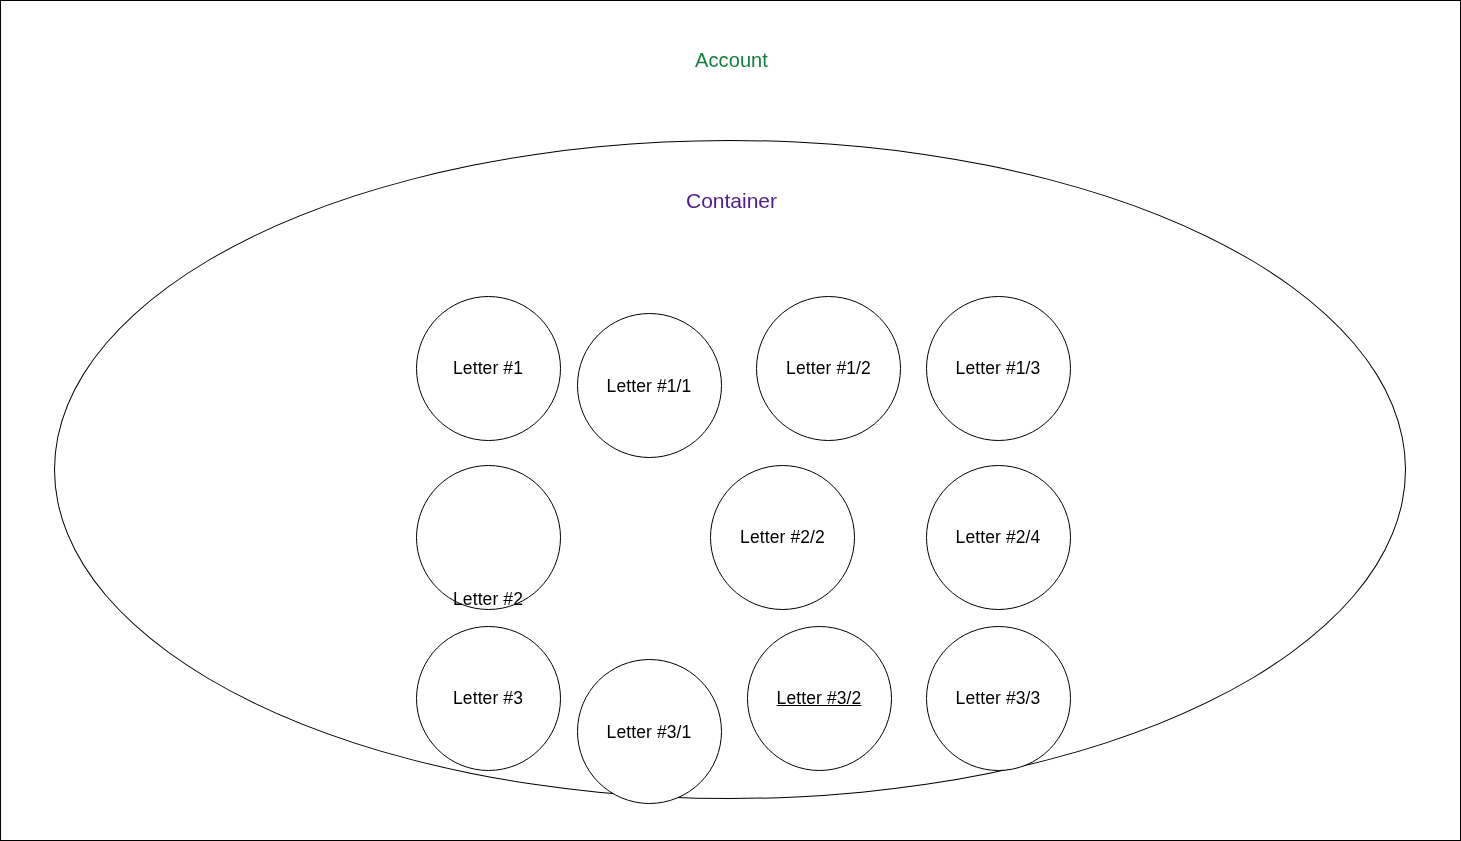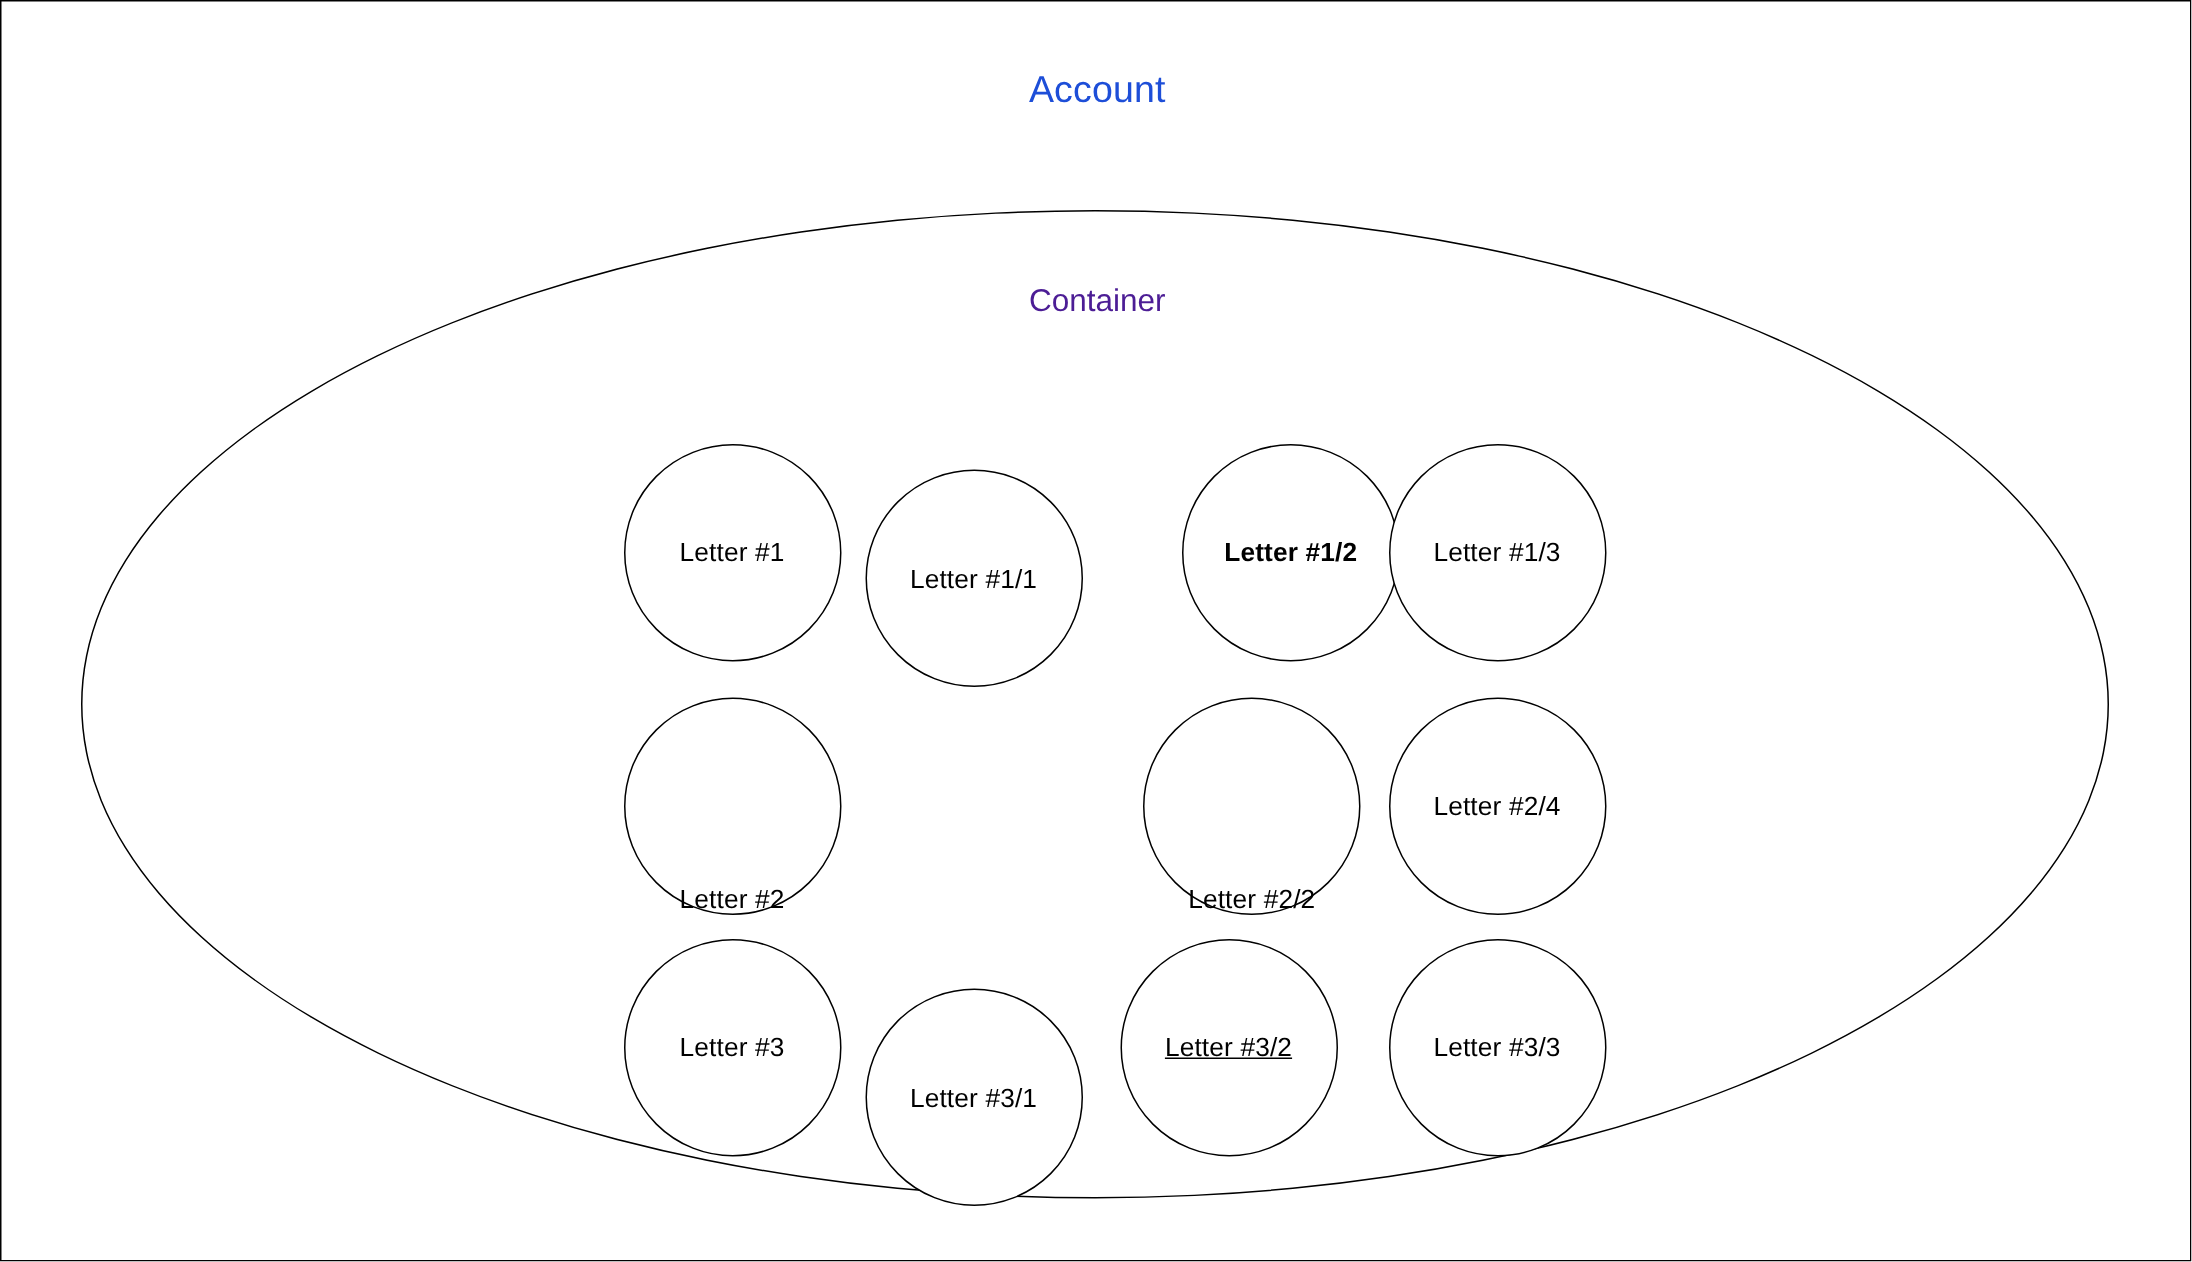--- a/index.html
+++ b/index.html
@@ -21,24 +21,24 @@
     border: 1px solid #000000;
     overflow: hidden;
   }
   
   .account-title {
     position: absolute;
     left: 0;
     top: 44px;
     width: 1461px;
     text-align: center;
-    font-size: 25px;
+    font-size: 20px;
     line-height: 30px;
     letter-spacing: 0.1px;
-    color: #1d4ed8;
+    color: #15803d;
     white-space: nowrap;
   }
   
   .container-ellipse {
     position: absolute;
     left: 53px;
     top: 139px;
     width: 1352px;
     height: 659px;
     box-sizing: border-box;
@@ -98,30 +98,30 @@
 
   <div class="container-title">Container</div>
 
   <div class="circle-grid" id="circle-grid">
       <div class="letter-circle" style="left: 414.5px; top: 249.5px; width: 145px; height: 145px;">
         <span class="letter-label">Letter #1</span>
       </div>
       <div class="letter-circle" style="left: 575.5px; top: 267px; width: 145px; height: 145px;">
         <span class="letter-label">Letter #1/1</span>
       </div>
-      <div class="letter-circle" style="left: 787px; top: 249.5px; width: 145px; height: 145px; font-weight: bold;">
+      <div class="letter-circle" style="left: 755px; top: 249.5px; width: 145px; height: 145px;">
         <span class="letter-label">Letter #1/2</span>
       </div>
       <div class="letter-circle" style="left: 924.5px; top: 249.5px; width: 145px; height: 145px;">
         <span class="letter-label">Letter #1/3</span>
       </div>
       <div class="letter-circle" style="left: 414.5px; top: 418.5px; width: 145px; height: 145px; align-items: flex-end;">
         <span class="letter-label">Letter #2</span>
       </div>
-      <div class="letter-circle" style="left: 761px; top: 418.5px; width: 145px; height: 145px; align-items: flex-end;">
+      <div class="letter-circle" style="left: 709px; top: 418.5px; width: 145px; height: 145px;">
         <span class="letter-label">Letter #2/2</span>
       </div>
       <div class="letter-circle" style="left: 924.5px; top: 418.5px; width: 145px; height: 145px;">
         <span class="letter-label">Letter #2/4</span>
       </div>
       <div class="letter-circle" style="left: 414.5px; top: 579.5px; width: 145px; height: 145px;">
         <span class="letter-label">Letter #3</span>
       </div>
       <div class="letter-circle" style="left: 575.5px; top: 613px; width: 145px; height: 145px;">
         <span class="letter-label">Letter #3/1</span>

